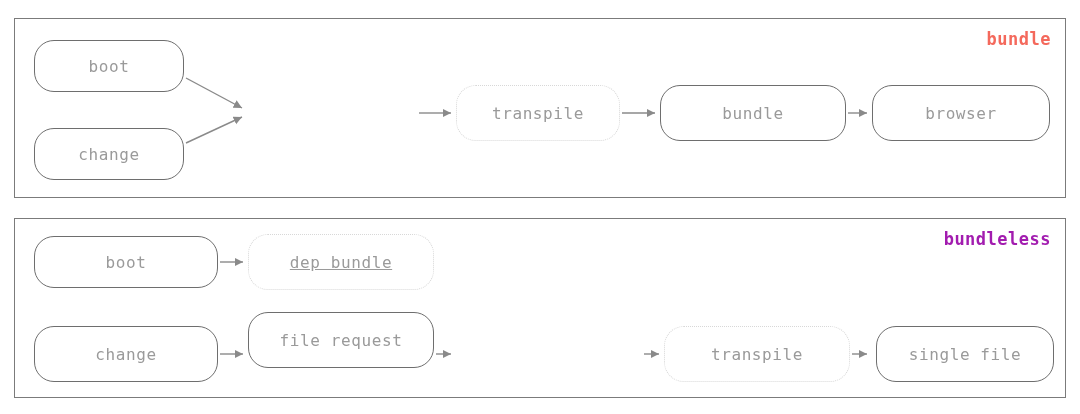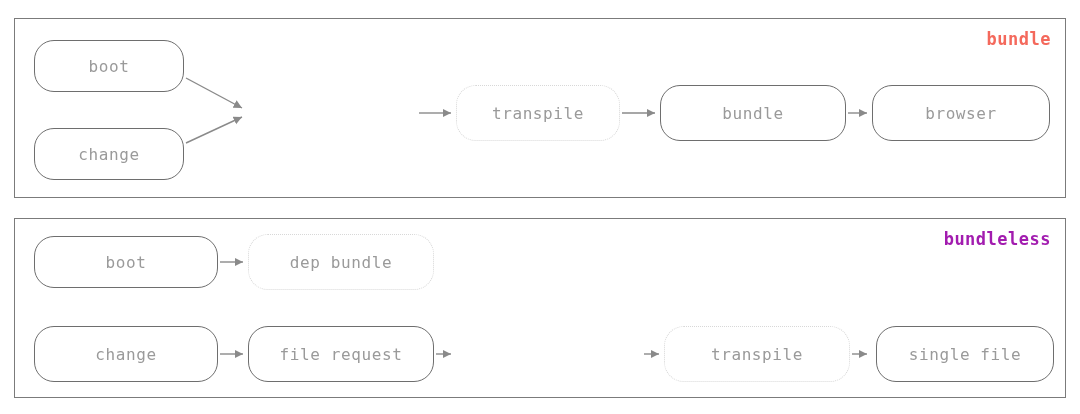--- a/index.html
+++ b/index.html
@@ -97,25 +97,25 @@
   <div class="node solid" style="left:660px; top:85px;  width:186px; height:56px;">bundle</div>
 
   <div class="node solid" style="left:872px; top:85px;  width:178px; height:56px;">browser</div>
 
   <div class="panel" id="panel-bundleless">
     <span class="panel-label" id="label-bundleless">bundleless</span>
   </div>
 
   <div class="node solid" style="left:34px;  top:236px; width:184px; height:52px;">boot</div>
 
-  <div class="node dotted" style="left:248px; top:234px; width:186px; height:56px;">dep bundle</div>
+  <div class="node dotted" style="left:248px; top:234px; width:186px; height:56px;text-decoration:underline;">dep bundle</div>
 
   <div class="node solid" style="left:34px;  top:326px; width:184px; height:56px;">change</div>
 
-  <div class="node solid" style="left:248px; top:326px; width:186px; height:56px;">file request</div>
+  <div class="node solid" style="left:248px; top:312px; width:186px; height:56px;">file request</div>
 
 
   <div class="node dotted" style="left:664px; top:326px; width:186px; height:56px;">transpile</div>
 
   <div class="node solid" style="left:876px; top:326px; width:178px; height:56px;">single file</div>
 
   <svg id="arrows" viewBox="0 0 1080 414" xmlns="http://www.w3.org/2000/svg">
     <defs>
       <marker id="ah" markerWidth="7" markerHeight="7" refX="6" refY="3" orient="auto" markerUnits="strokeWidth">
         <path d="M0,0 L6,3 L0,6 z" fill="#8a8a8a"></path>

